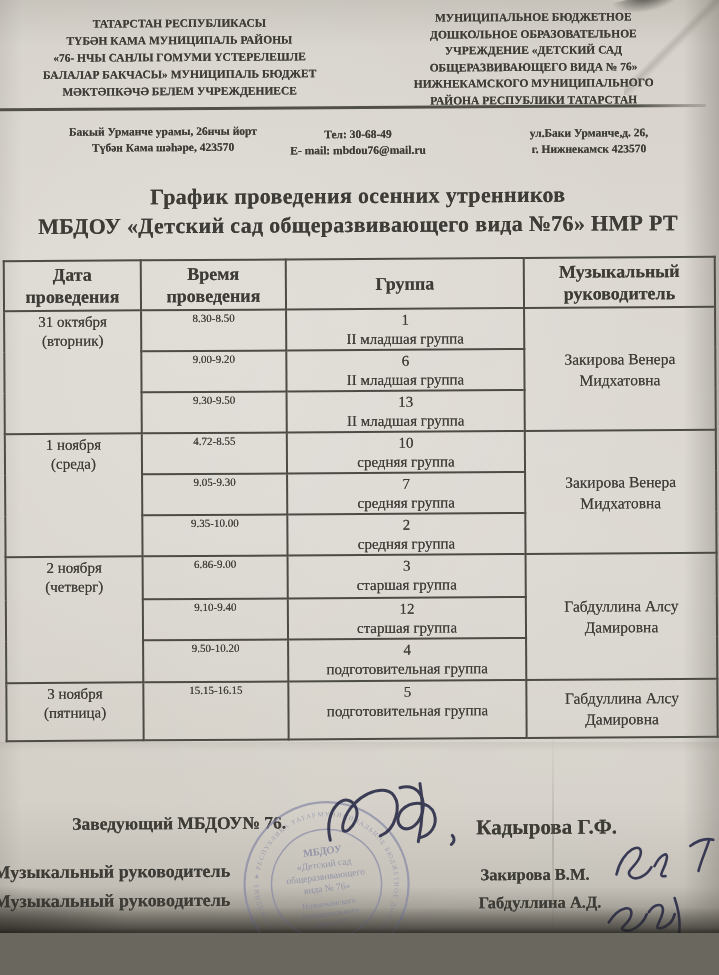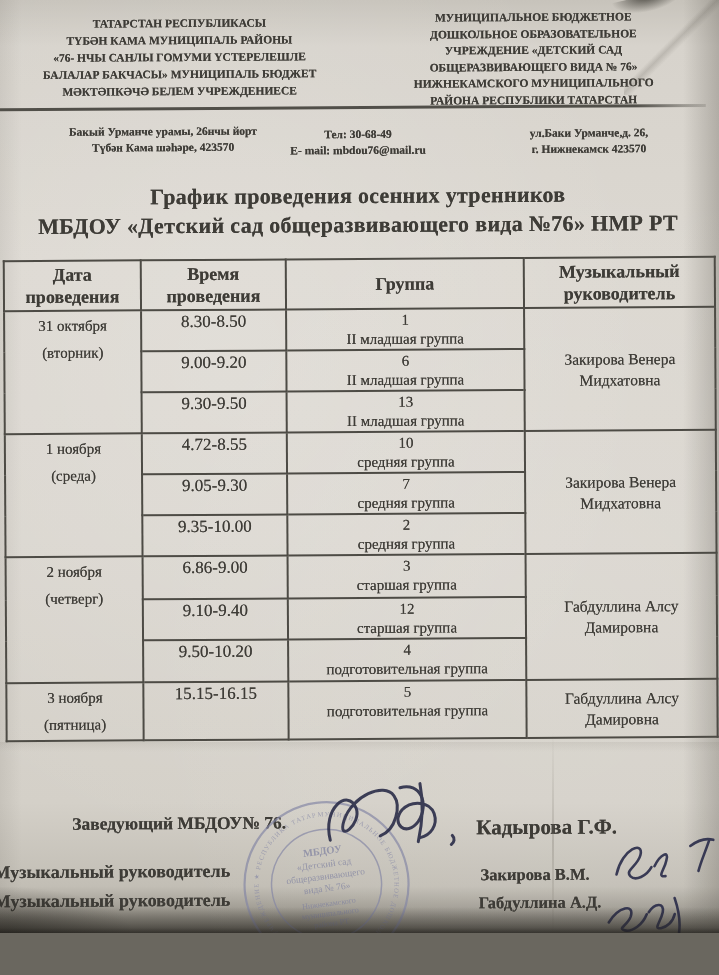--- a/index.html
+++ b/index.html
@@ -69,25 +69,25 @@
   }
   table.sched thead tr { height: 50px; }
   table.sched tbody tr { height: 39px; }
   table.sched tbody tr.tall { height: 58px; }
   th.hdr {
     font-size: 18px; line-height: 22px; font-weight: bold;
     text-align: center; vertical-align: middle;
     border-bottom-width: 3px;
   }
   td.date {
-    font-size: 15px; line-height: 27px; font-weight: normal;
+    font-size: 15px; line-height: 19px; font-weight: normal;
     text-align: center; vertical-align: top; padding-top: 3px;
   }
   td.time {
-    font-size: 17px; font-weight: normal;
+    font-size: 11px; font-weight: normal;
     text-align: center; vertical-align: top; padding-top: 4px;
   }
   td.grp {
     font-size: 15px; line-height: 18.5px; font-weight: normal;
     text-align: center; vertical-align: top; padding-top: 2px;
   }
   td.dir {
     font-size: 15.5px; line-height: 21px; font-weight: normal;
     text-align: center; vertical-align: middle;
   }

